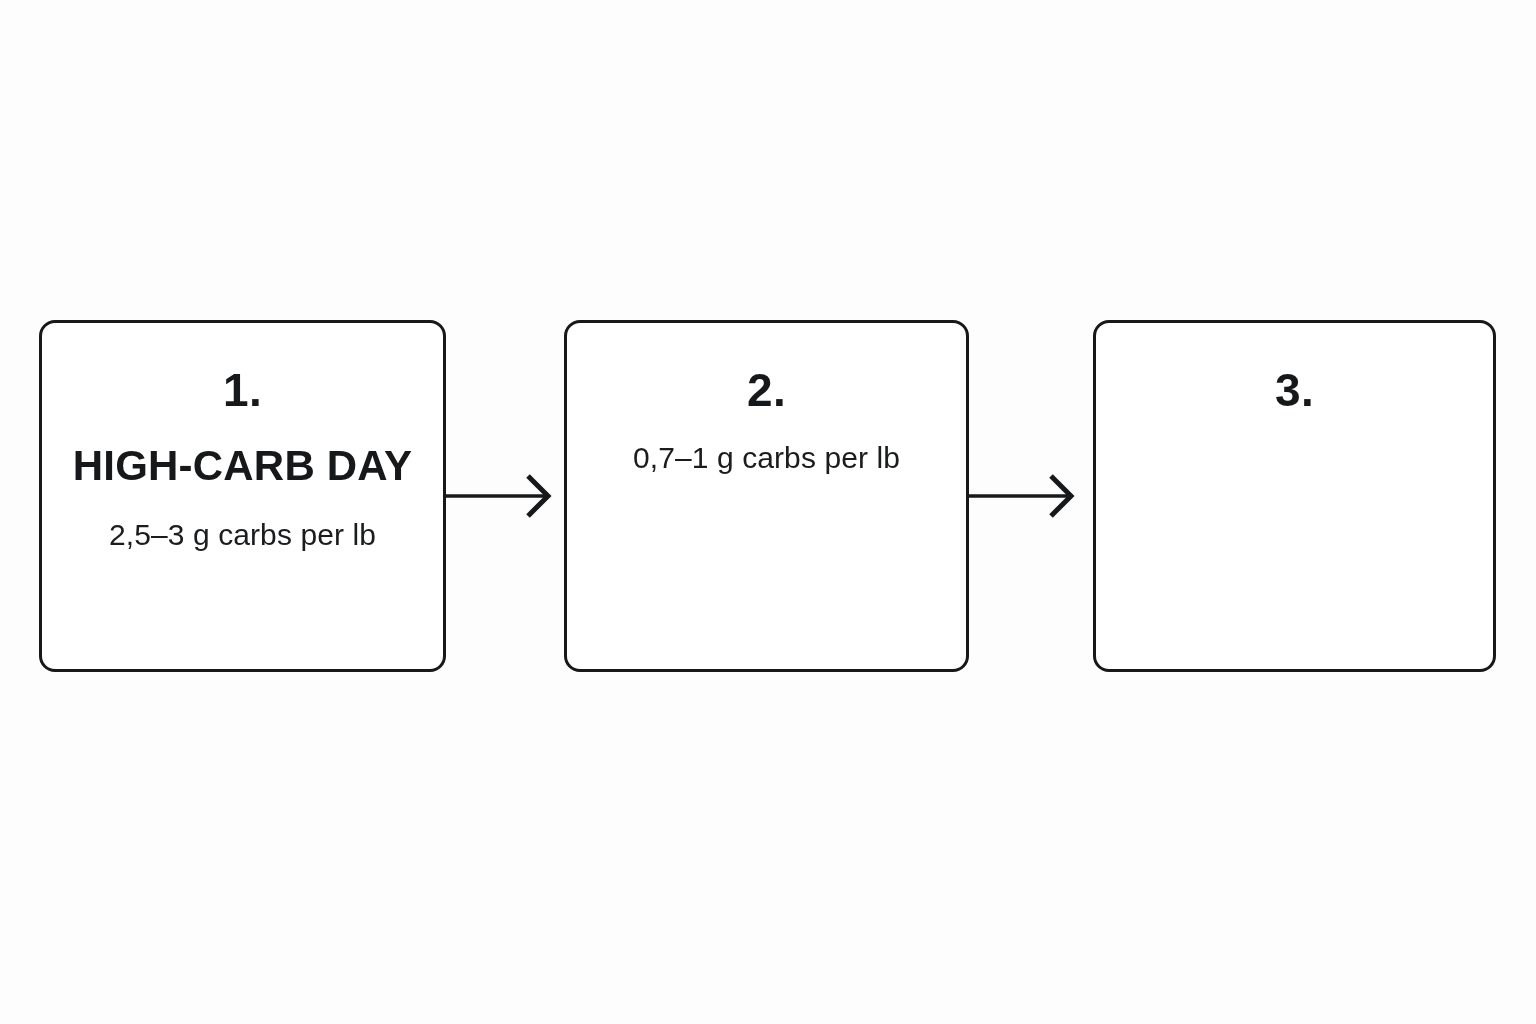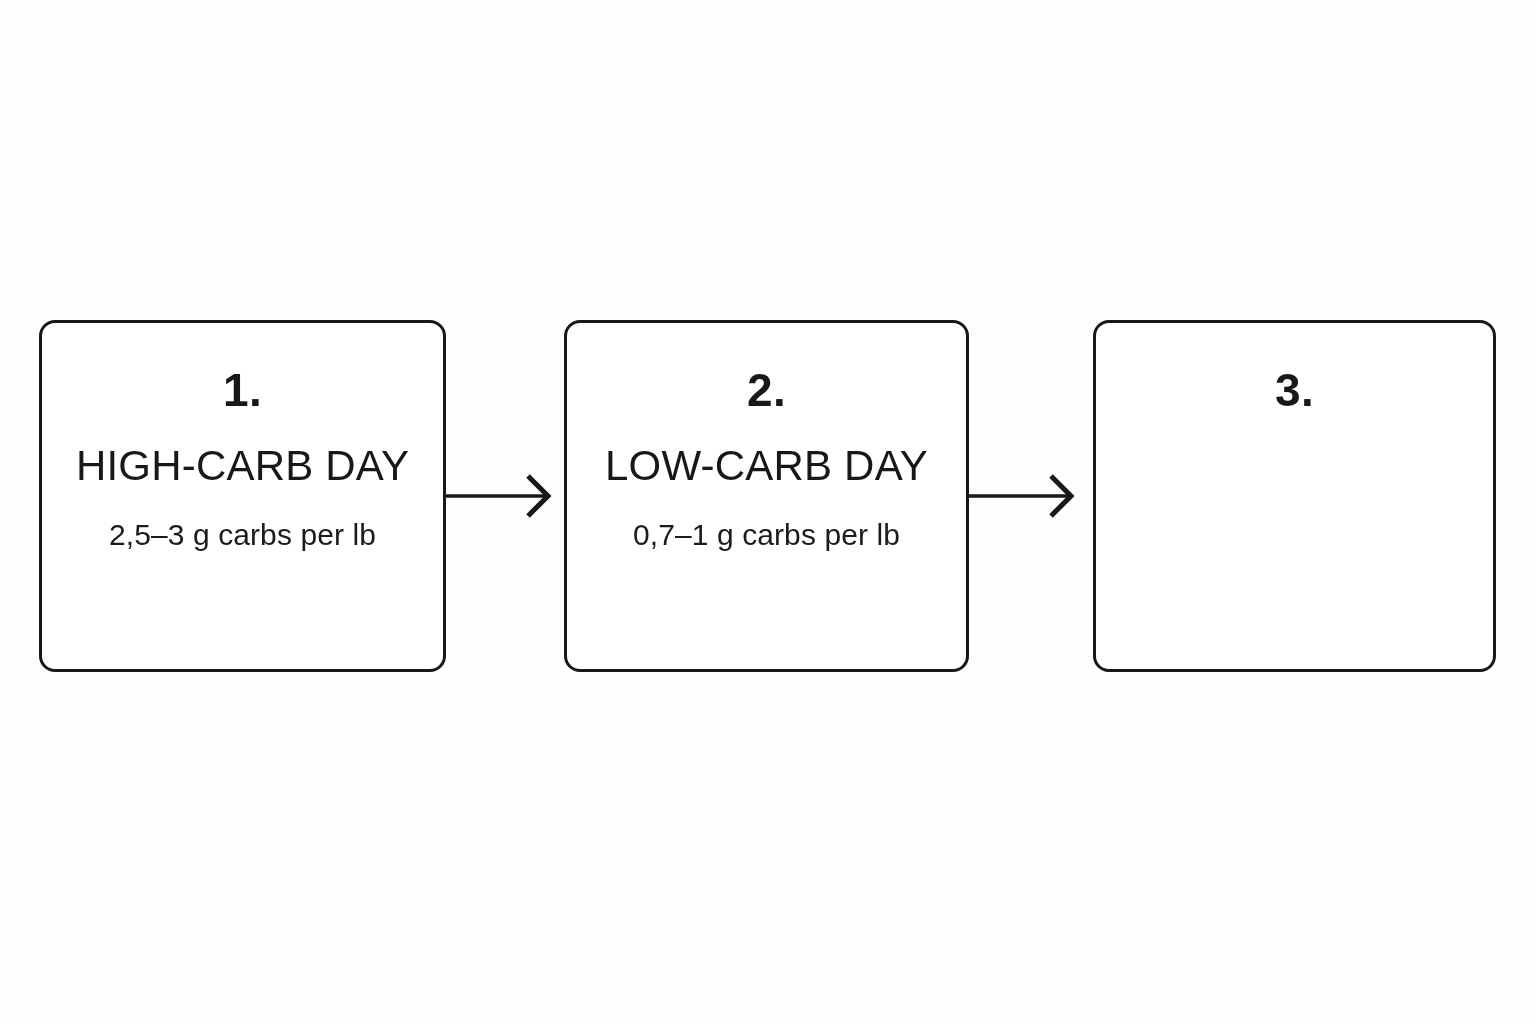--- a/index.html
+++ b/index.html
@@ -44,21 +44,21 @@
     font-size: 46px;
     font-weight: 700;
     line-height: 1.05;
     color: #17181a;
     letter-spacing: 0.2px;
   }
 
   .step-title {
     margin-top: 28px;
     font-size: 42px;
-    font-weight: 400;
+    font-weight: 700;
     line-height: 1.16;
     color: #17181a;
     text-align: center;
     text-transform: uppercase;
     letter-spacing: 0.2px;
     padding: 0 10px;
   }
 
   .step-subtitle {
     margin-top: 26px;
@@ -98,21 +98,20 @@
 
   <div class="flow-arrow arrow-1">
     <svg viewBox="0 0 124 60" preserveAspectRatio="none">
       <line x1="0" y1="30" x2="104" y2="30" stroke="#17181a" stroke-width="3.4" stroke-linecap="butt"></line>
       <polyline points="84,10 104,30 84,50" fill="none" stroke="#17181a" stroke-width="5" stroke-linecap="butt" stroke-linejoin="miter"></polyline>
     </svg>
   </div>
 
   <div class="step-box box-2">
     <div class="step-number">2.</div>
-    <div class="step-title">LOW-CARB DAY</div>
     <div class="step-subtitle">0,7–1 g carbs per lb</div>
   </div>
 
   <div class="flow-arrow arrow-2">
     <svg viewBox="0 0 124 60" preserveAspectRatio="none">
       <line x1="0" y1="30" x2="104" y2="30" stroke="#17181a" stroke-width="3.4" stroke-linecap="butt"></line>
       <polyline points="84,10 104,30 84,50" fill="none" stroke="#17181a" stroke-width="5" stroke-linecap="butt" stroke-linejoin="miter"></polyline>
     </svg>
   </div>
 

